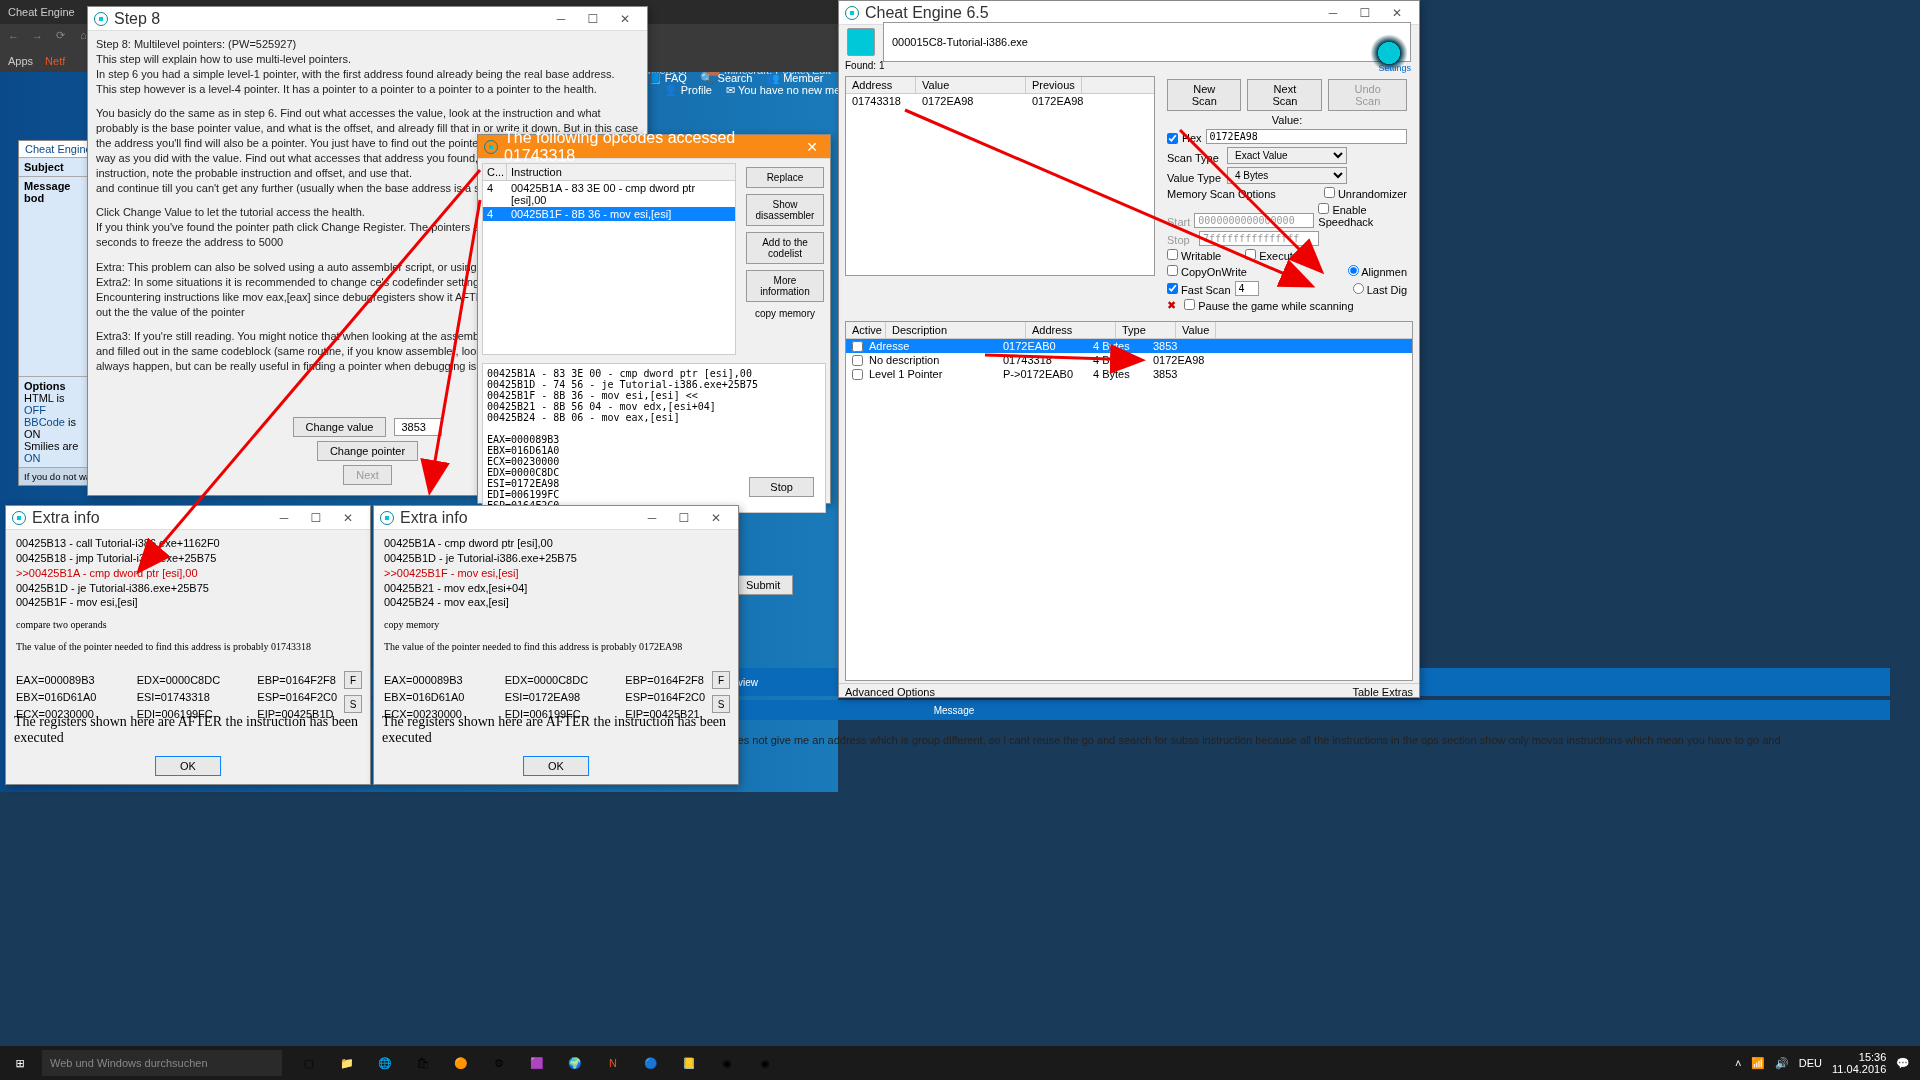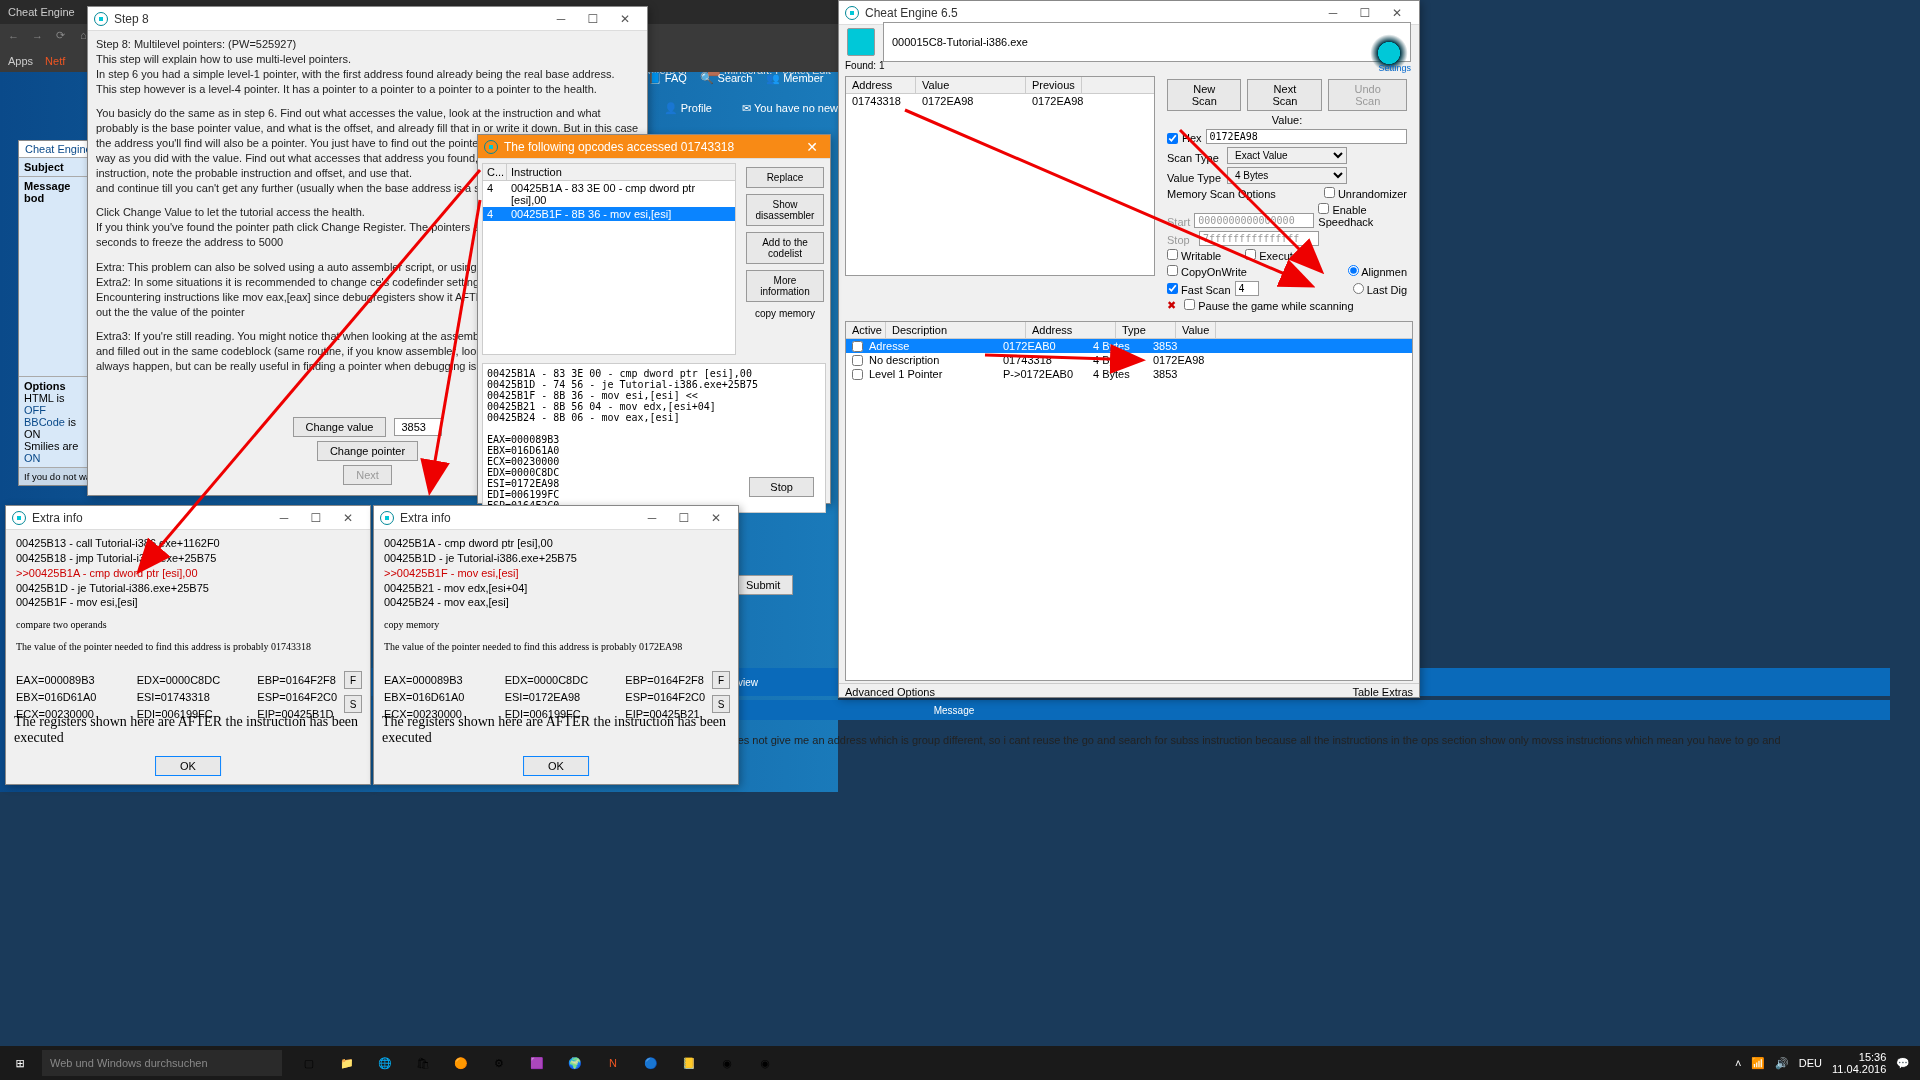--- a/index.html
+++ b/index.html
@@ -16,21 +16,21 @@
 .forum-row{display:flex}
 .forum-lbl{width:75px;background:#d8e8f8;padding:3px 5px;border-right:1px solid #aaa;border-bottom:1px solid #aaa;font-weight:bold}
 .forum-val{flex:1;background:#d8e8f8;padding:3px 5px;border-bottom:1px solid #aaa}
 .opt{color:#0a4a8a}
 .forum-submit{position:absolute;top:575px;left:733px;padding:4px 10px;background:#dedede;border:1px solid #888;z-index:3}
 .post-hdr{position:absolute;top:668px;left:18px;right:30px;height:28px;background:#0a6aba;display:flex;align-items:center;z-index:0}
 .post-hdr span{color:#fff;font-size:10px}
 .win{position:absolute;background:#f0f0f0;border:1px solid #888;box-shadow:2px 2px 8px rgba(0,0,0,.3)}
 .titlebar{height:24px;background:#fff;display:flex;align-items:center;padding:0 6px;border-bottom:1px solid #ddd}
 .titlebar .icon{width:14px;height:14px;margin-right:6px;background:radial-gradient(circle,#00c8d8 30%,transparent 30%);border:1px solid #008898;border-radius:50%}
-.titlebar .ttl{flex:1;font-size:12px;color:#333}
+.titlebar .ttl{flex:1;font-size:16px;color:#333}
 .winbtns{display:flex;gap:0}
 .winbtn{width:32px;height:20px;display:flex;align-items:center;justify-content:center;font-size:12px;color:#555}
 .step8{top:6px;left:87px;width:561px;height:490px;z-index:10}
 .step8 .body{padding:6px 8px;font-size:10.5px;line-height:1.35;color:#222}
 .step8 .body p{margin-bottom:10px}
 .step8 .btns{position:absolute;bottom:10px;left:0;right:0;display:flex;flex-direction:column;align-items:center;gap:4px}
 .step8 .brow{display:flex;gap:8px;align-items:center}
 .btn{padding:3px 12px;background:#e8e8e8;border:1px solid #999;font-size:11px}
 .btn:disabled{color:#999}
 .txt{padding:2px 6px;border:1px solid #999;background:#fff;width:48px}
@@ -121,21 +121,21 @@
 <div class="tolink">
   <span>akers of</span>
   <span>🟫 <span>Minecraft: Pocket Edit</span></span>
   <span style="background:#f60;padding:1px 3px">EW</span>
 </div>
 <div style="position:absolute;top:72px;left:648px;color:#fff;font-size:10px;display:flex;gap:14px;z-index:0">
   <span>📘 <span>FAQ</span></span>
   <span>🔍 <span>Search</span></span>
   <span>👥 <span>Member</span></span>
 </div>
-<div style="position:absolute;top:102px;left:664px;color:#fff;font-size:10px;display:flex;gap:30px;z-index:0">
+<div style="position:absolute;top:84px;left:664px;color:#fff;font-size:10px;display:flex;gap:14px;z-index:0">
   <span>👤 <span>Profile</span></span>
   <span>✉ <span>You have no new messag</span></span>
 </div>
 
 <div class="forum-card">
   <div class="forum-hdr">Cheat Engine F</div>
   <div class="forum-row">
     <div class="forum-lbl">Subject</div>
     <div class="forum-val" style="height:18px"></div>
   </div>

